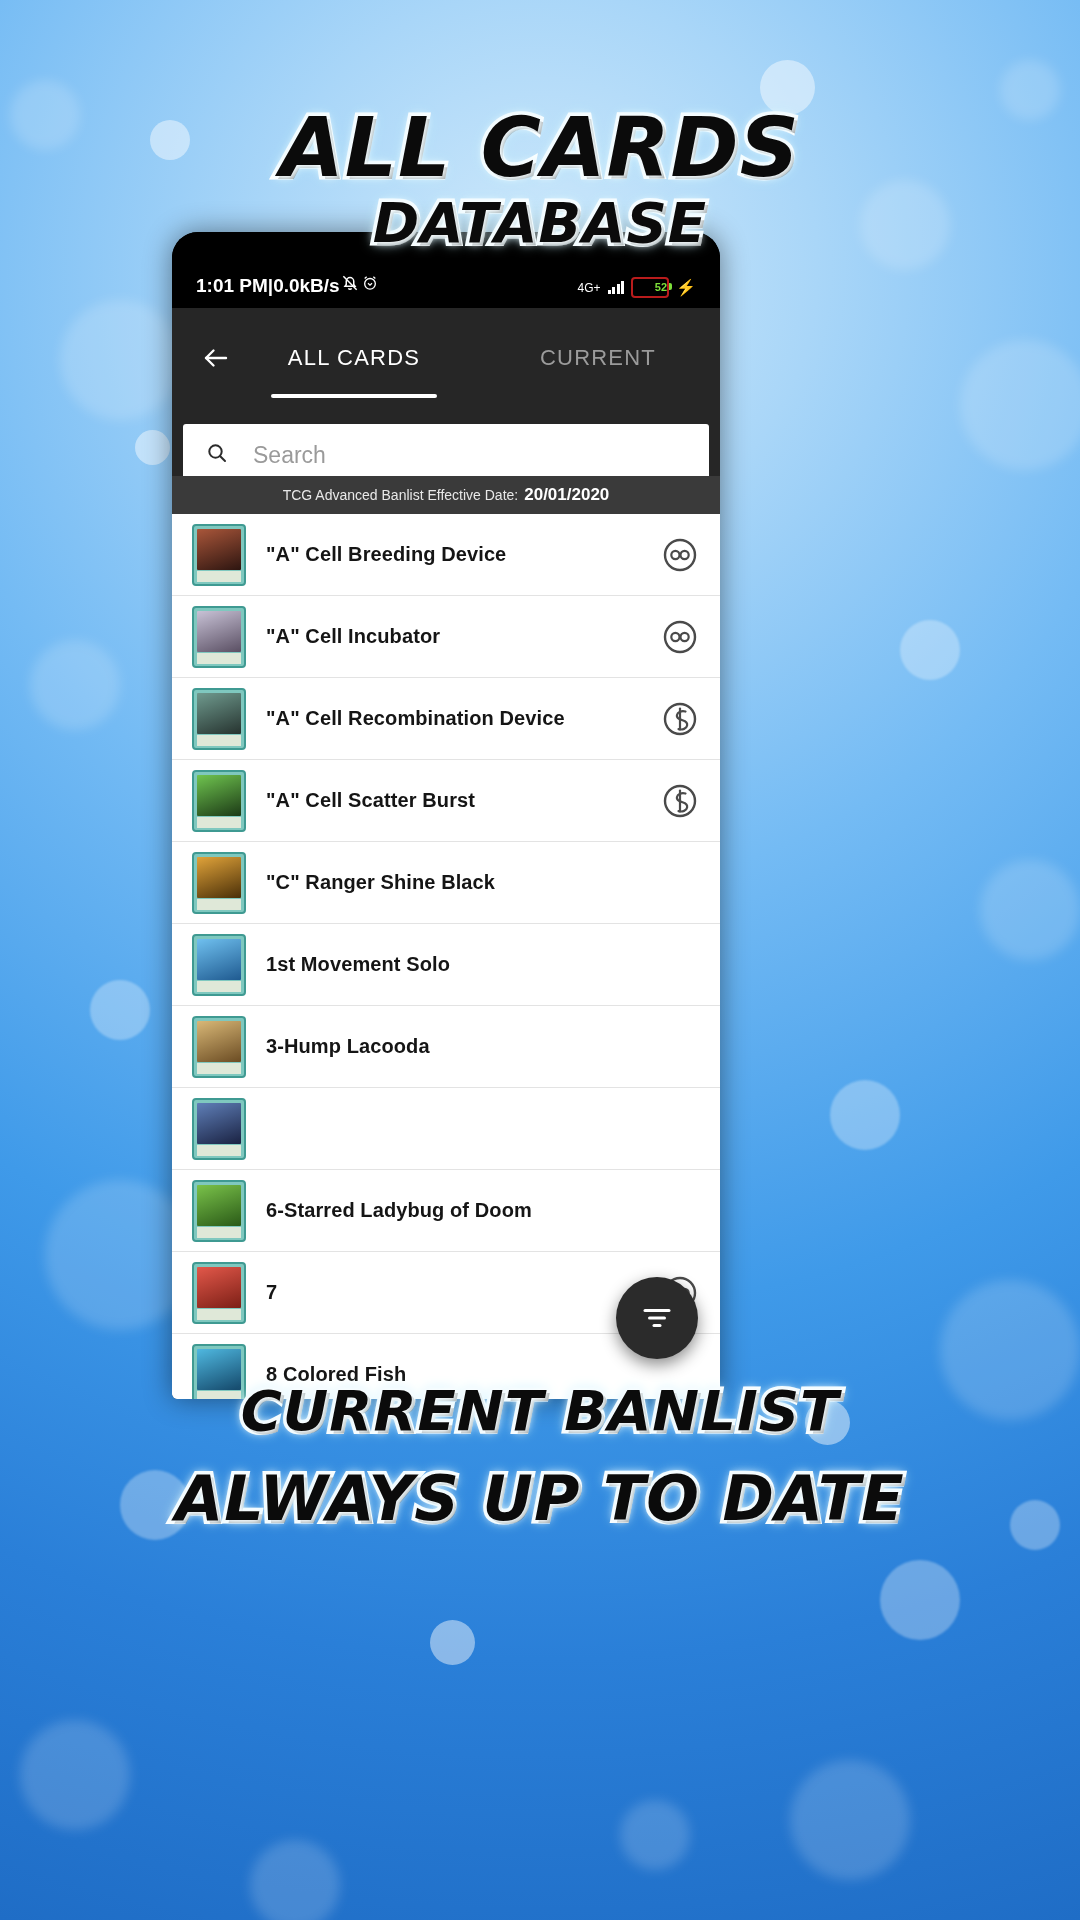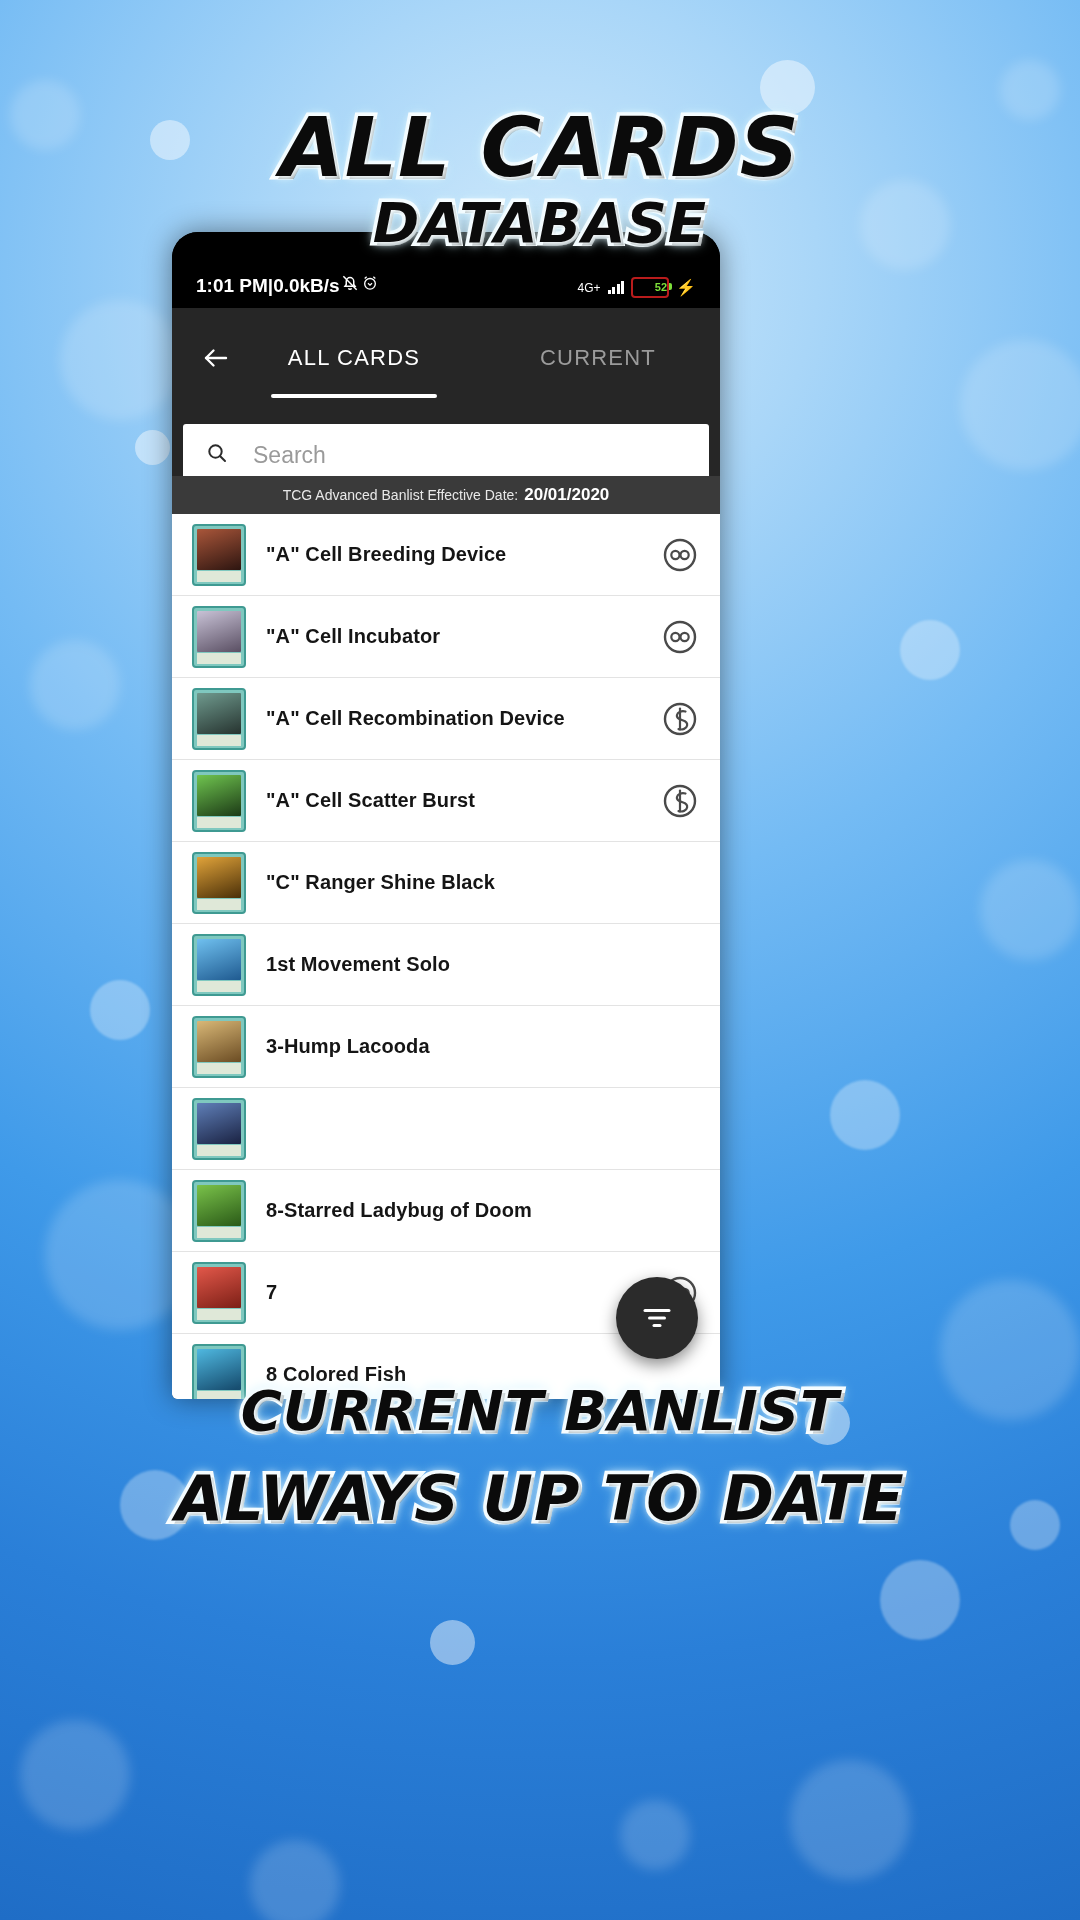--- a/index.html
+++ b/index.html
@@ -334,21 +334,21 @@
           <div class="art" style="background: linear-gradient(160deg, rgb(95, 127, 184), rgb(26, 34, 66));"></div>
           <div class="txt"></div>
         </div>
         <div class="status none"></div>
       </div>
       <div class="row">
         <div class="thumb" style="background: rgb(127, 200, 191);">
           <div class="art" style="background: linear-gradient(160deg, rgb(122, 194, 74), rgb(42, 90, 23));"></div>
           <div class="txt"></div>
         </div>
-        <div class="cardname">8-Starred Ladybug of Doom</div>
+        <div class="cardname">6-Starred Ladybug of Doom</div>
         <div class="status none"></div>
       </div>
       <div class="row">
         <div class="thumb" style="background: rgb(127, 200, 191);">
           <div class="art" style="background: linear-gradient(160deg, rgb(226, 88, 74), rgb(124, 31, 22));"></div>
           <div class="txt"></div>
         </div>
         <div class="cardname">7</div>
         <div class="status">
           <svg width="34" height="34" viewBox="0 0 34 34">

